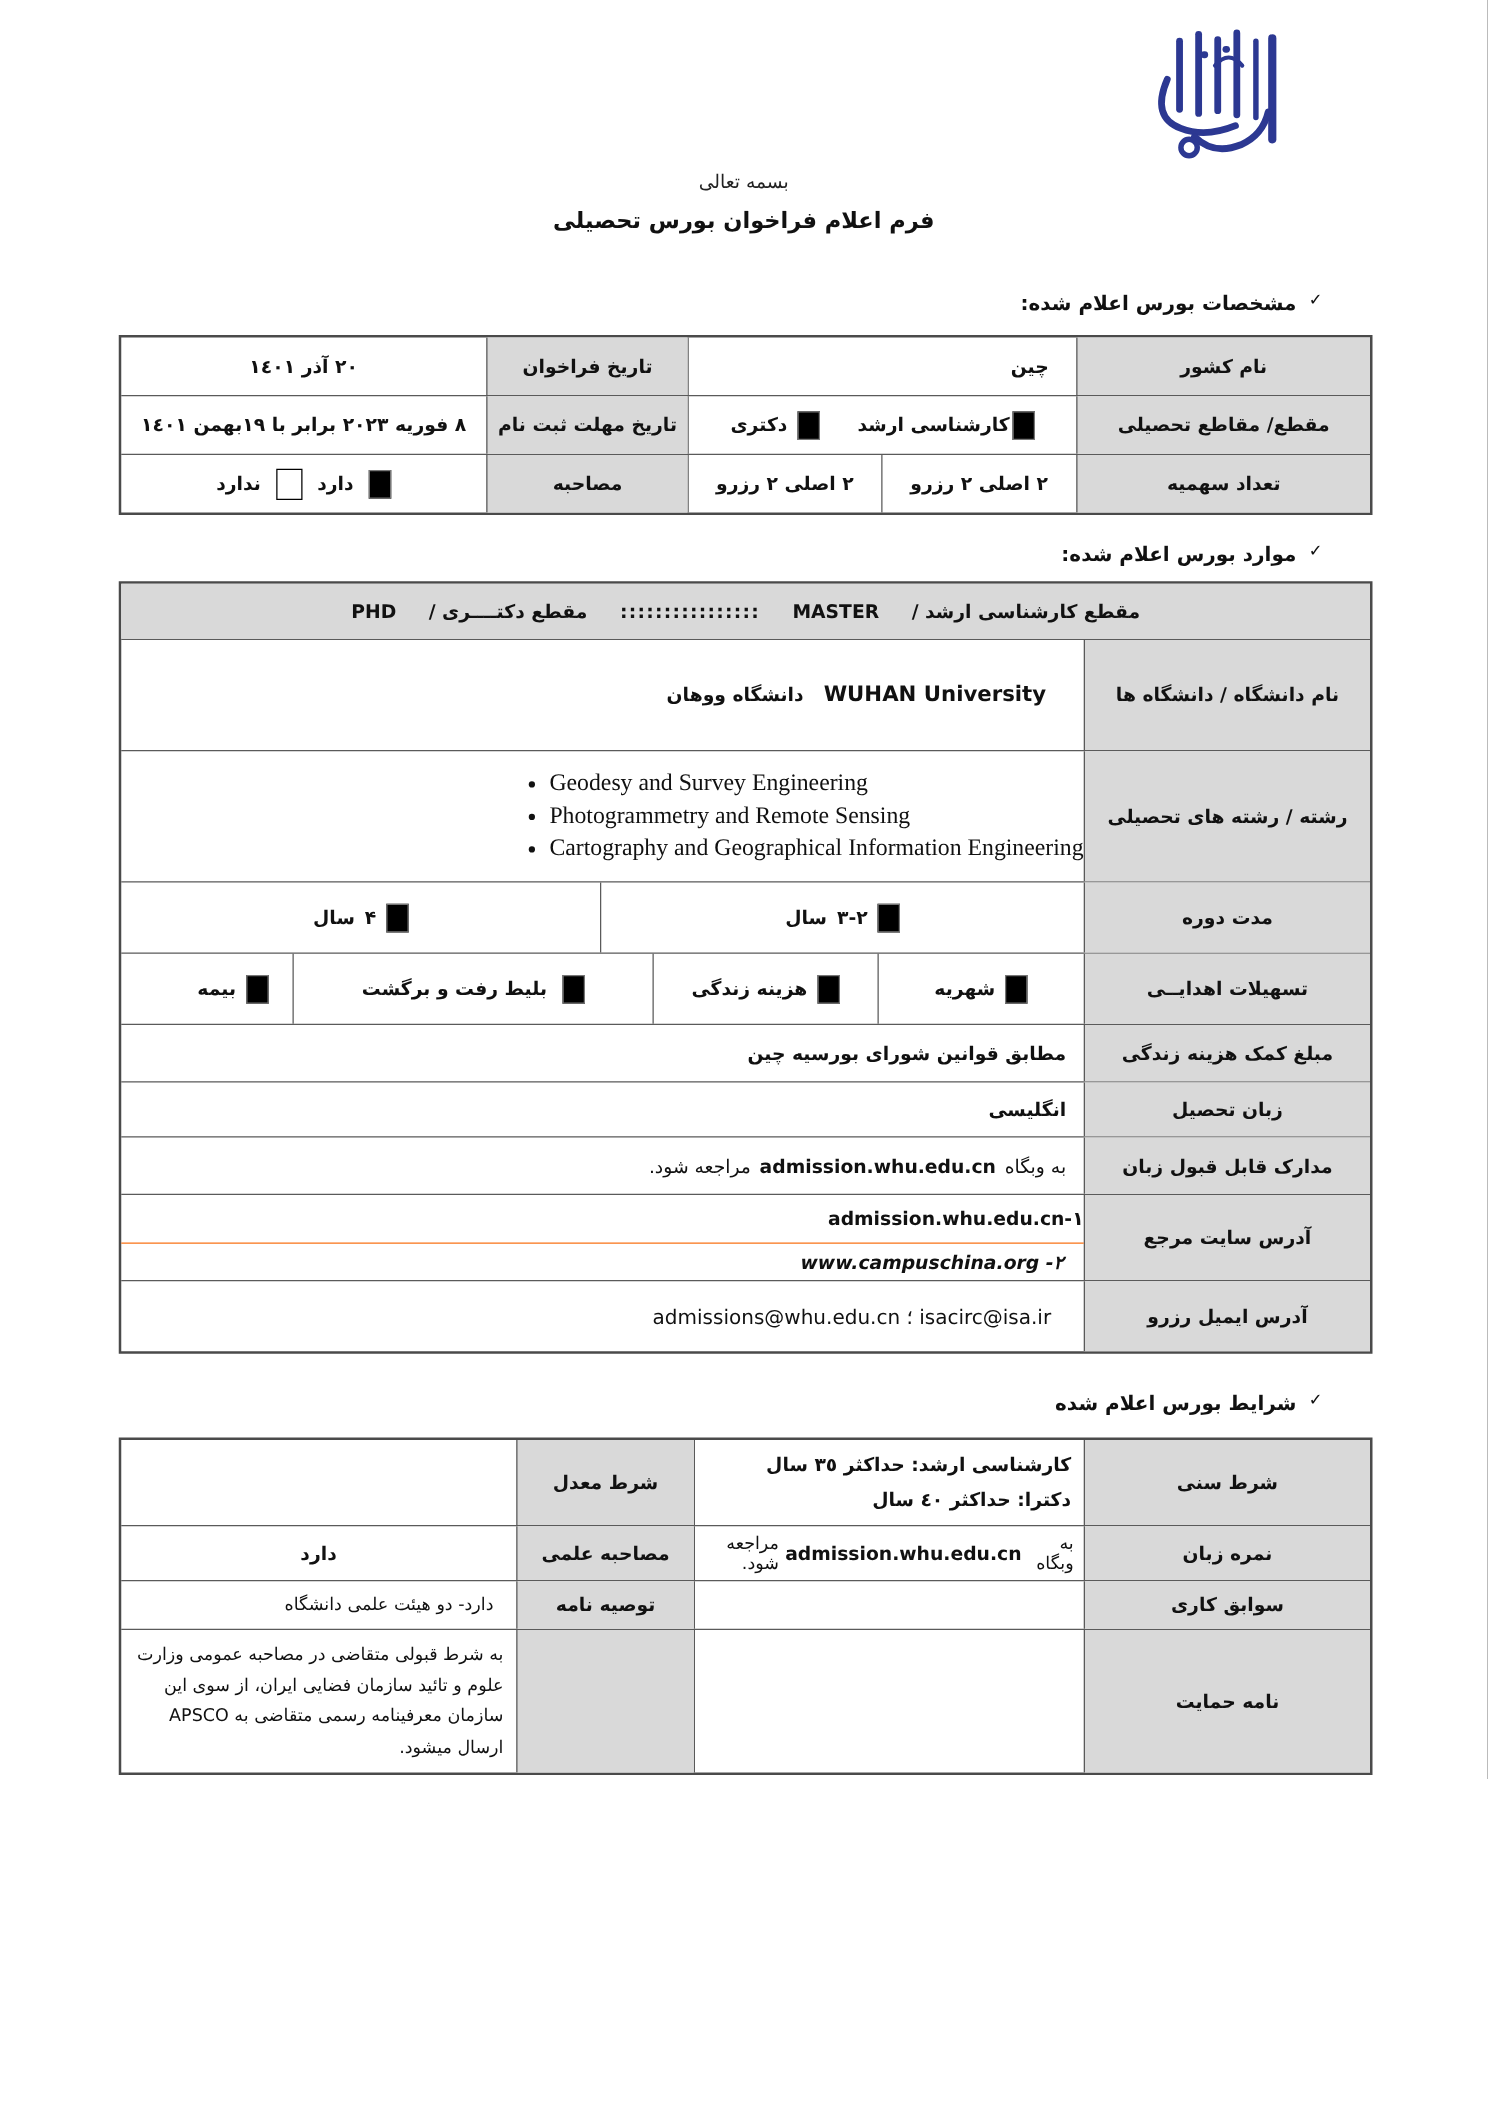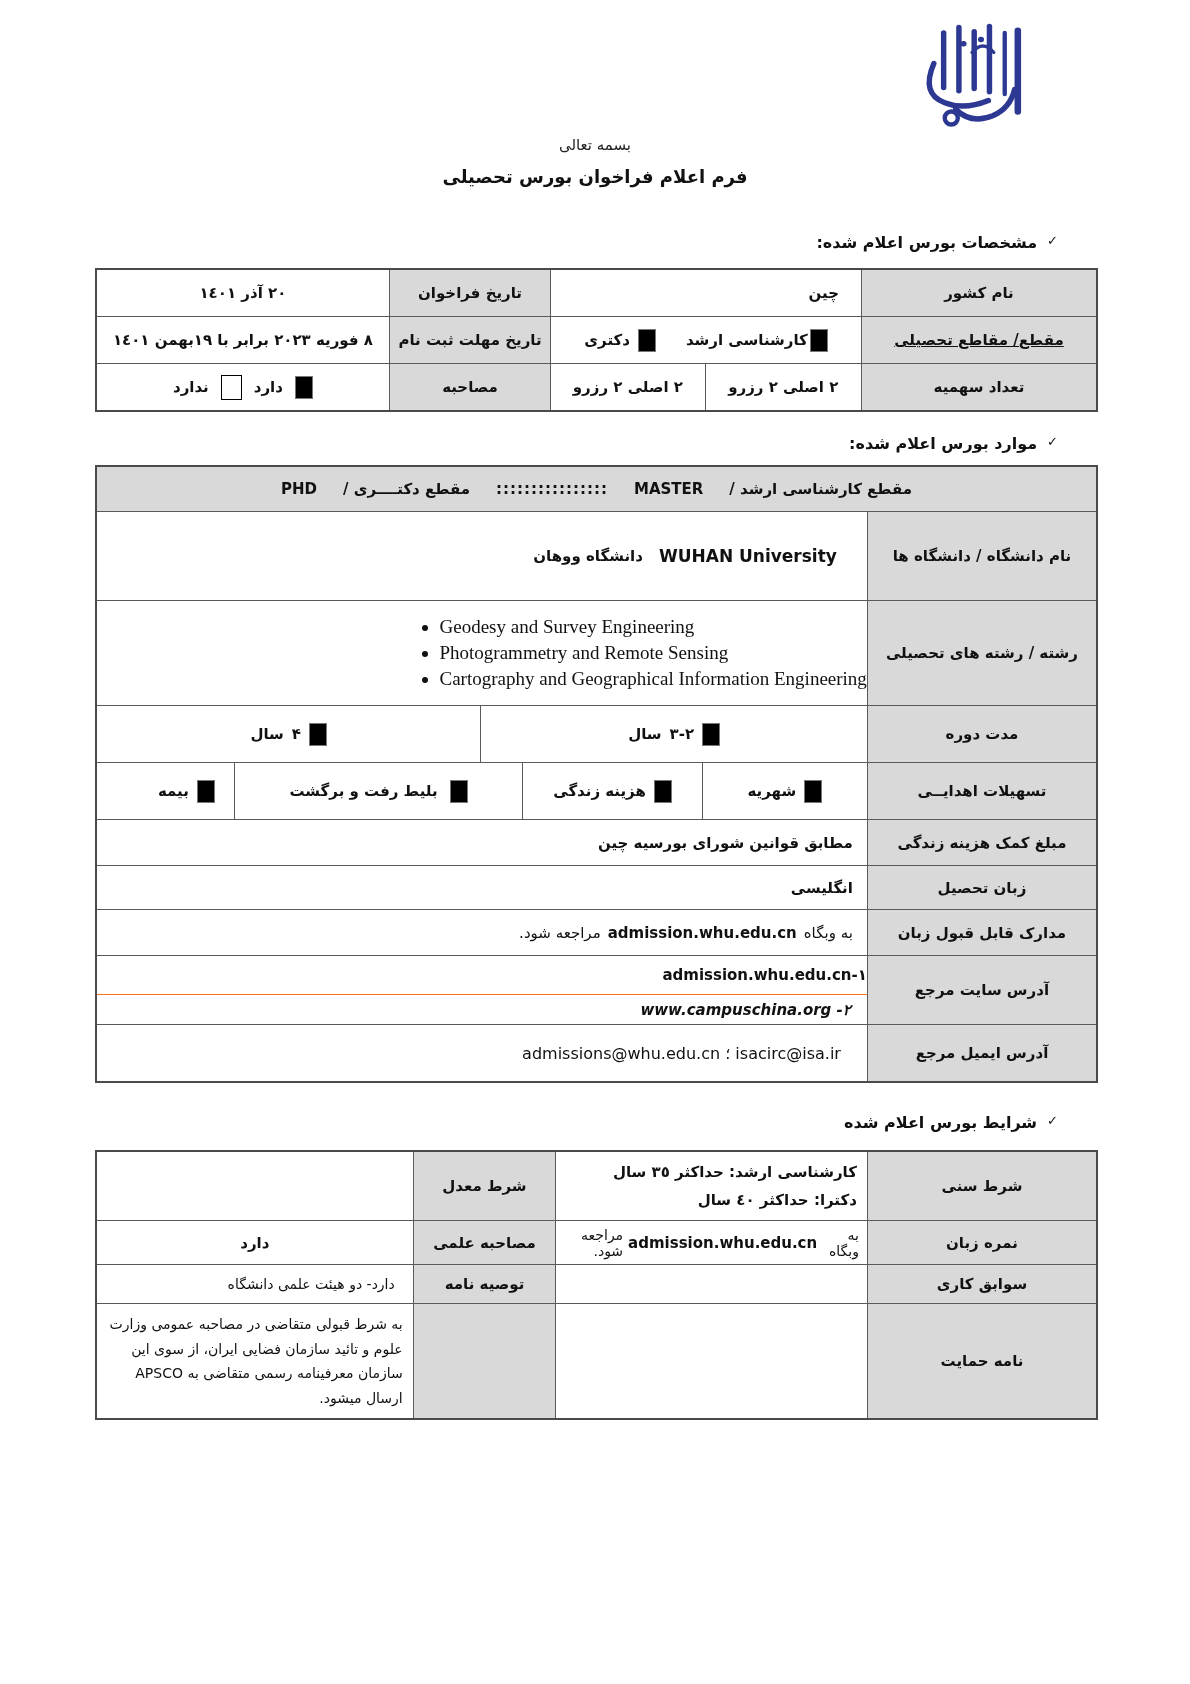--- a/index.html
+++ b/index.html
@@ -82,21 +82,21 @@
     </div>
 
     <div class="tbl" style="margin-top:16px;">
       <div class="trow" style="min-height:46px;">
         <div class="cell hcell" style="width:236px;">نام کشور</div>
         <div class="cell b right" style="width:312px;padding-right:22px;">چین</div>
         <div class="cell hcell" style="width:162px;">تاریخ فراخوان</div>
         <div class="cell b" style="width:293px;">٢٠ آذر ١٤٠١</div>
       </div>
       <div class="trow" style="min-height:46px;">
-        <div class="cell hcell" style="width:236px;text-decoration:underline;">مقطع/ مقاطع تحصیلی</div>
+        <div class="cell hcell" style="width:236px;">مقطع/ مقاطع تحصیلی</div>
         <div class="cell b" style="width:312px;gap:30px;">
           <span style="display:flex;align-items:center;gap:2px;">
             <span class="cbf"></span>
             <span>کارشناسی ارشد</span>
           </span>
           <span style="display:flex;align-items:center;gap:8px;">
             <span class="cbf"></span>
             <span>دکتری</span>
           </span>
         </div>
@@ -202,21 +202,21 @@
         <div class="cell vstack" style="width:773px;">
           <div style="min-height:38px;justify-content:flex-start;">
             <span class="ltr url">admission.whu.edu.cn-١</span>
           </div>
           <div style="min-height:30px;justify-content:flex-start;padding-right:16px;">
             <span class="ltr url">www.campuschina.org -٢</span>
           </div>
         </div>
       </div>
       <div class="trow" style="min-height:56px;">
-        <div class="cell hcell" style="width:230px;">آدرس ایمیل مرجع</div>
+        <div class="cell hcell" style="width:230px;">آدرس ایمیل رزرو</div>
         <div class="cell right" style="width:773px;padding-right:26px;">
           <span class="ltr" style="font-size:16px;">admissions@whu.edu.cn ؛ isacirc@isa.ir</span>
         </div>
       </div>
     </div>
 
     <div class="sec" style="margin-top:30px;">
       <span class="tick">✓</span>
       <span>شرایط بورس اعلام شده</span>
     </div>

